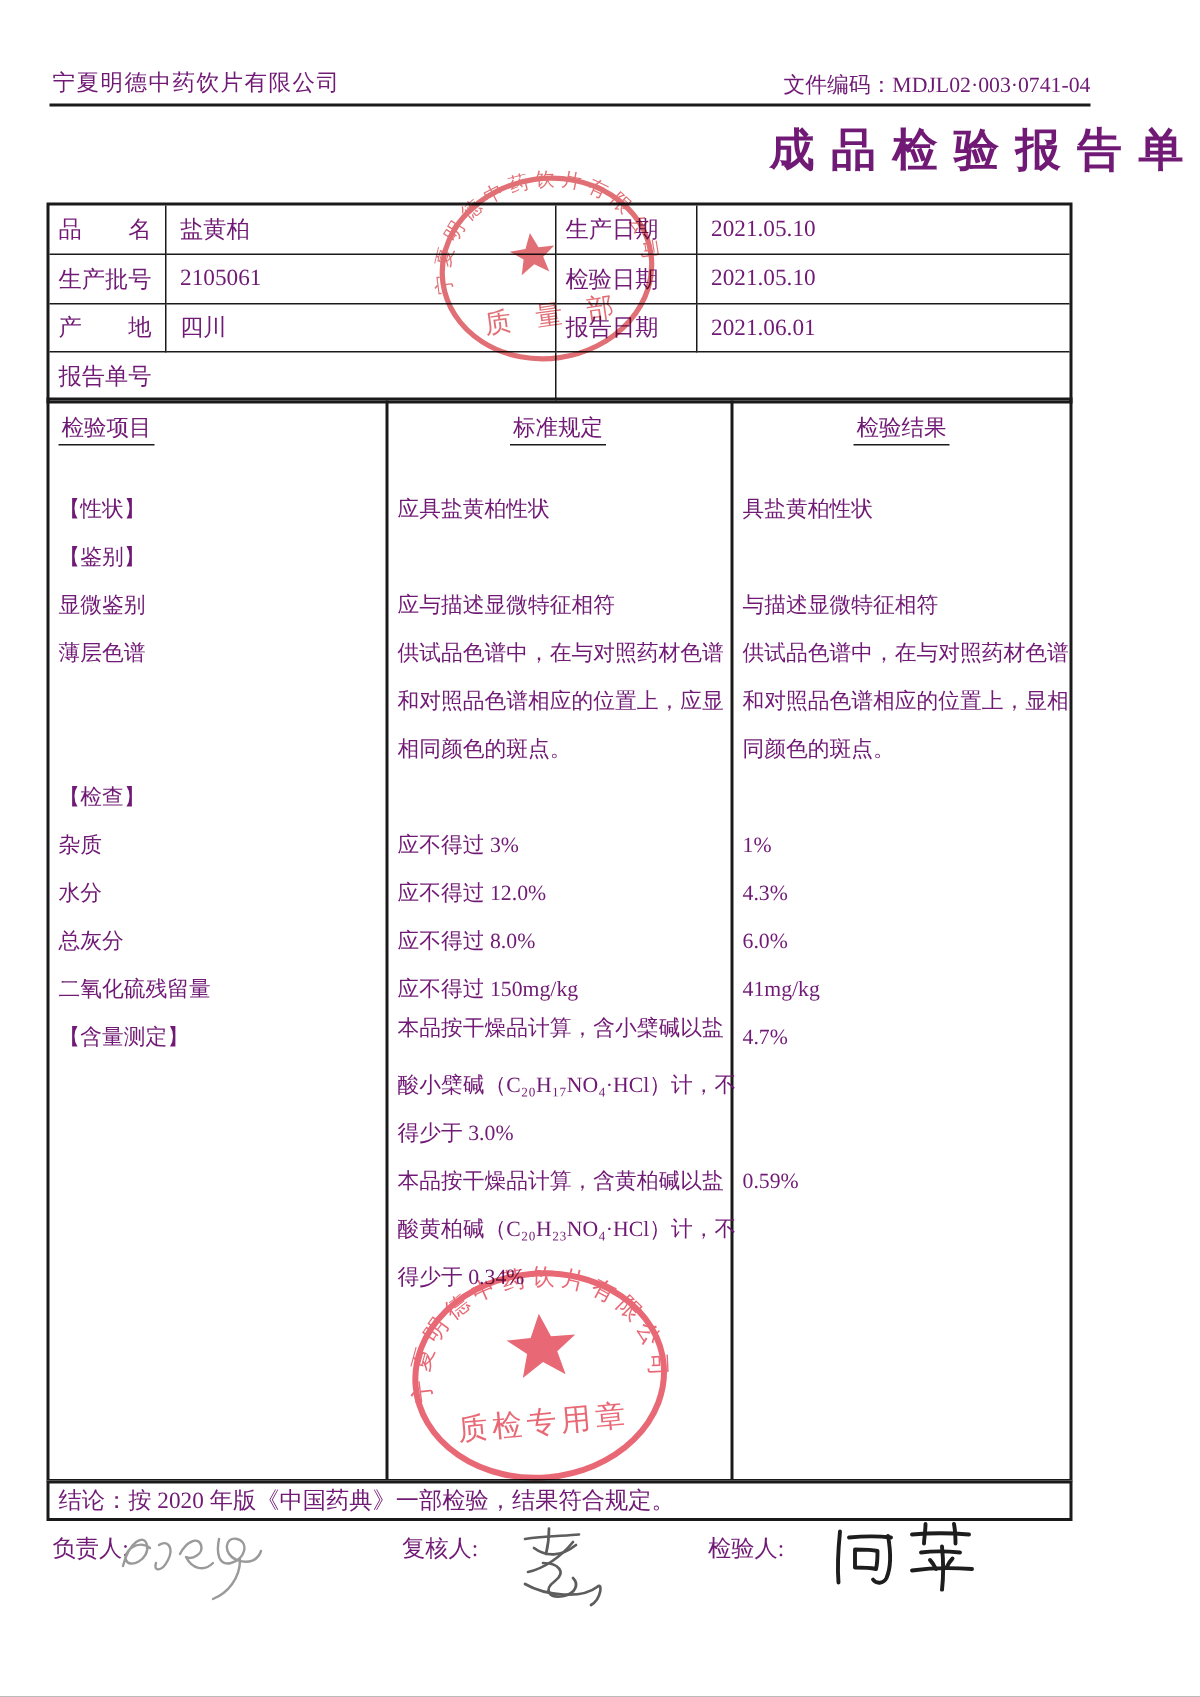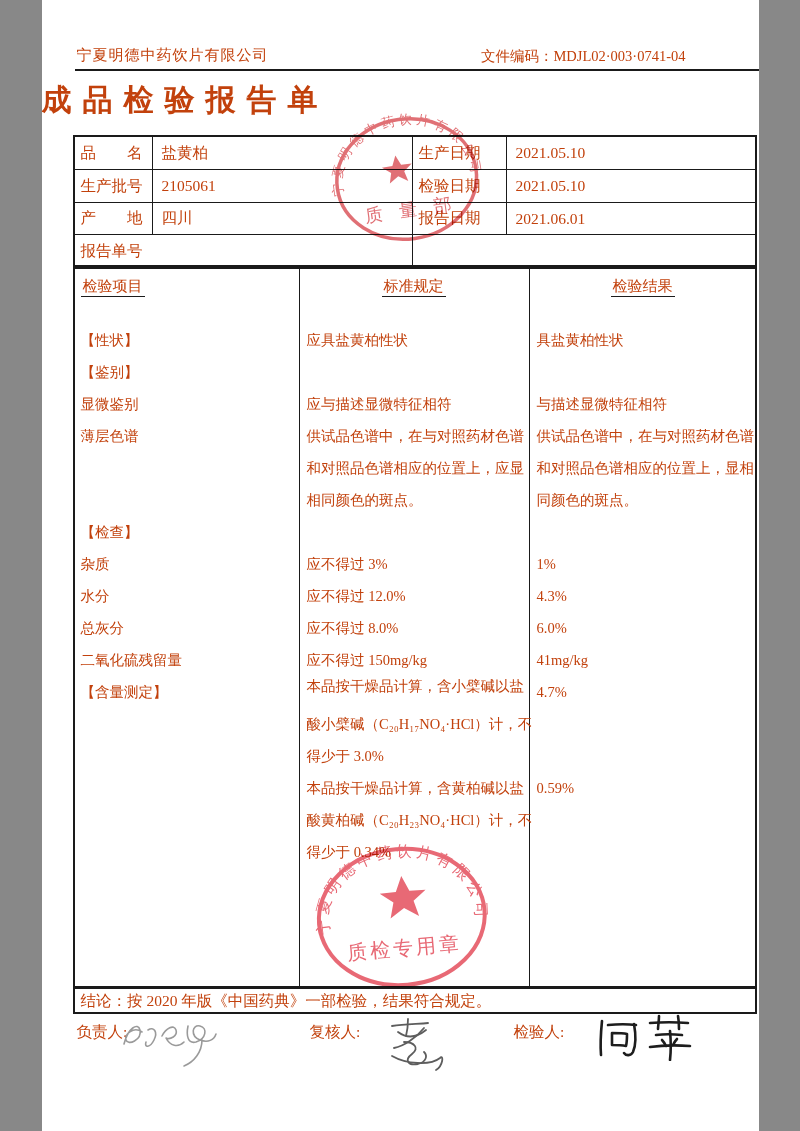--- a/index.html
+++ b/index.html
@@ -1,27 +1,27 @@
 <!DOCTYPE html>
 <html><head>
 <meta charset="utf-8">
 <style>
   * { margin:0; padding:0; box-sizing:border-box; }
   html,body { background:#888; }
   .page {
-    position:relative; width:717px; height:1131px; margin:0 auto;
+    position:relative; width:800px; height:1131px; margin:0 auto;
     background:#ffffff; overflow:hidden;
     font-family:"Liberation Serif","DejaVu Serif",serif;
-    color:#c2410c;
+    color:#701a75;
   }
   
   .company { position:absolute; left:35px; top:46px; font-size:15px; letter-spacing:1px; }
   .doccode { position:absolute; right:73px; top:47px; font-size:14.5px; }
   .headrule { position:absolute; left:33px; top:69px; width:694px; height:2px; background:#1a1a1a; }
-  .title { position:absolute; left:0; right:0; top:80px; text-align:left;
+  .title { position:absolute; left:0; right:0; top:80px; text-align:right;
            font-size:30px; font-weight:600; letter-spacing:11px; }
   
   .info-table {
     position:absolute; left:31px; top:135px; width:684px;
     display:grid; grid-template-columns:78px 260px 94px 1fr;
     grid-template-rows:33px 33px 32px 32px;
     border:2px solid #1a1a1a; font-size:15.5px;
   }
   .info-table > div {
     border-right:1.4px solid #1a1a1a; border-bottom:1.4px solid #1a1a1a;

